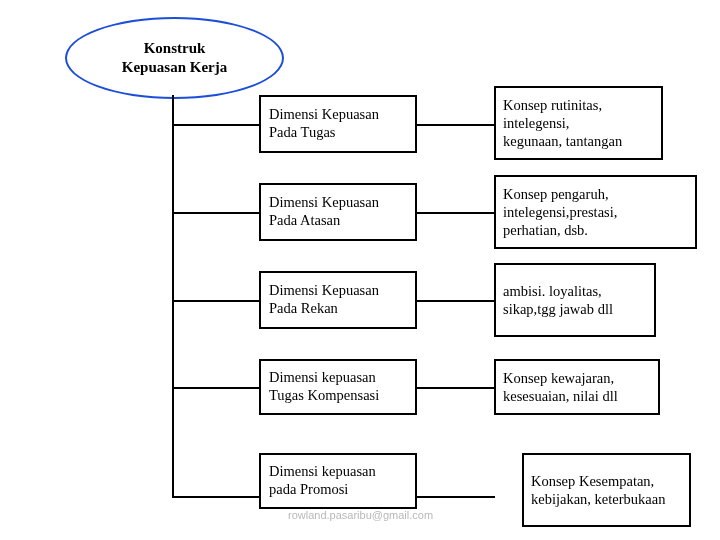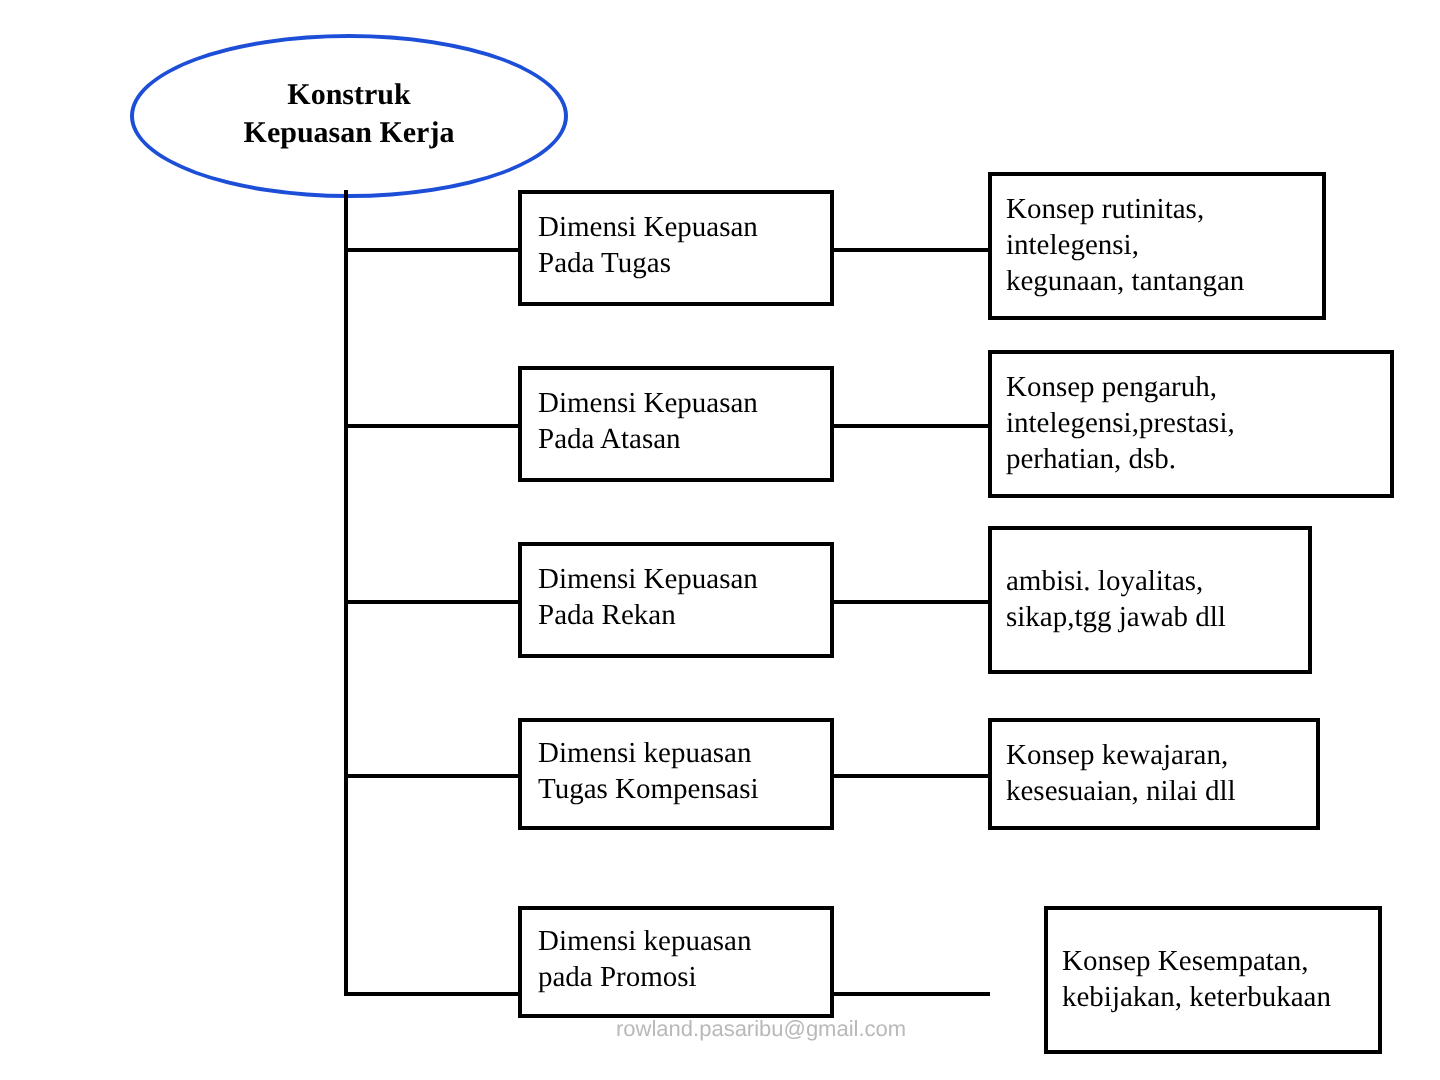--- a/index.html
+++ b/index.html
@@ -134,15 +134,15 @@
   <div class="box concept" style="left:494px; top:359px; width:166px; height:56px;">
     <span class="txt-line">Konsep kewajaran,</span>
     <span class="txt-line">kesesuaian, nilai dll</span>
   </div>
 
   <div class="box concept" style="left:494px; top:453px; width:169px; height:74px;margin-left:28px;">
     <span class="txt-line">Konsep Kesempatan,</span>
     <span class="txt-line">kebijakan, keterbukaan</span>
   </div>
 
-  <div class="watermark" style="left:288px; top:509px;margin-left:20px;">rowland.pasaribu@gmail.com</div>
+  <div class="watermark" style="left:288px; top:509px;">rowland.pasaribu@gmail.com</div>
 
 </div>
 
 </body></html>

